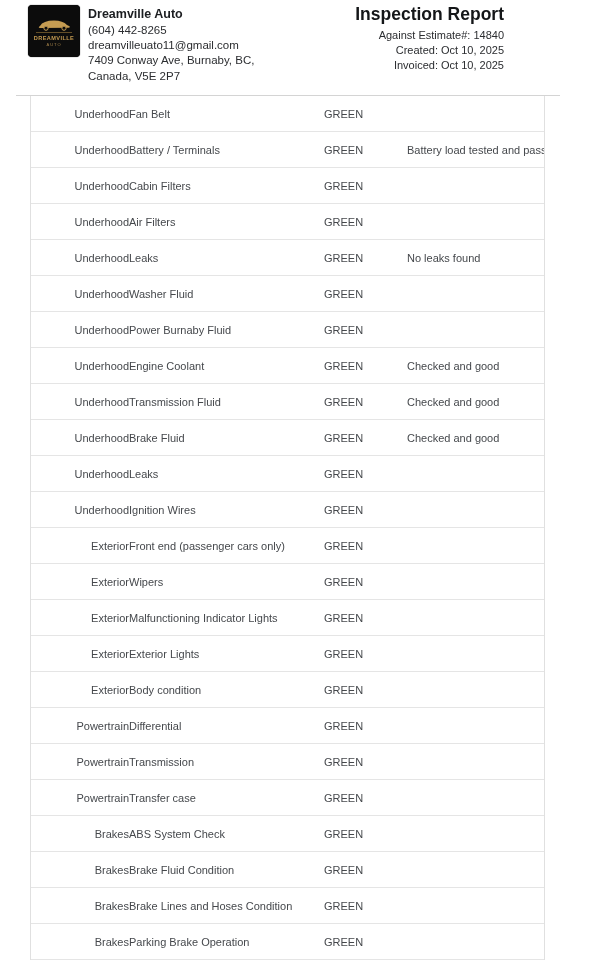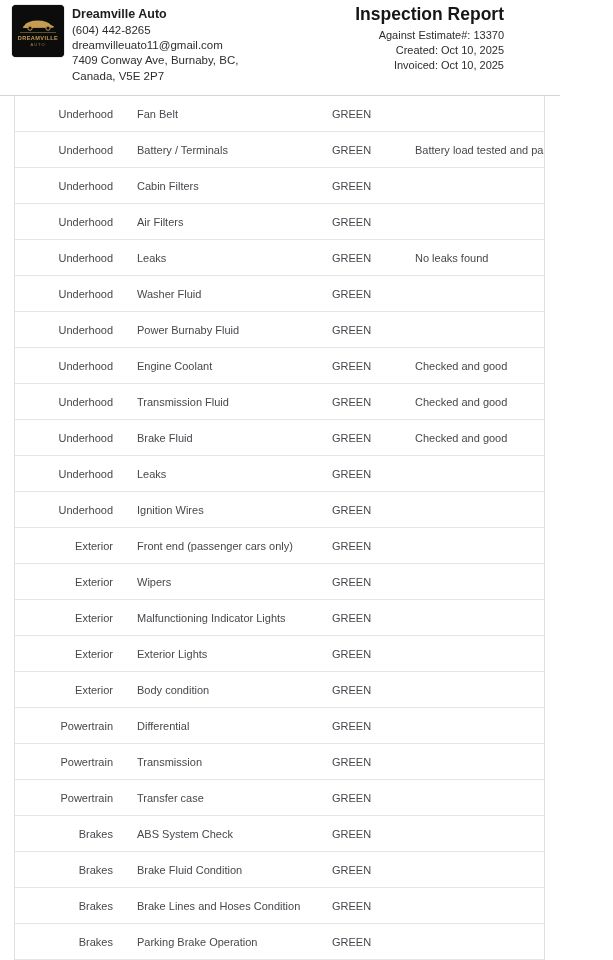--- a/index.html
+++ b/index.html
@@ -2,21 +2,21 @@
 <html><head>
 <meta charset="utf-8">
 <style>
   * { box-sizing: border-box; margin: 0; padding: 0; }
   html, body {
     width: 613px; height: 960px;
     background: #ffffff;
     font-family: "Liberation Sans", "DejaVu Sans", sans-serif;
     overflow: hidden;
   }
-  .page { position: relative; width: 560px; height: 960px; background: #fff; }
+  .page { position: relative; width: 560px; height: 960px; background: #fff; padding-left: 16px; }
 
   
   .report-header {
     position: relative;
     height: 96px;
     border-bottom: 1px solid #d4d4d4;
     background: #fff;
   }
   .logo {
     position: absolute;
@@ -71,21 +71,21 @@
     display: flex;
     align-items: center;
     height: 36px;
     padding-left: 16px;
     border-bottom: 1px solid #e5e5e5;
     font-size: 11px;
     color: #45484c;
   }
   .col { white-space: nowrap; overflow: hidden; }
   .col-cat    { width: 82px;  flex: 0 0 82px; text-align: right; }
-  .col-item   { width: 195px; flex: 0 0 195px; margin-left: 24px; }
+  .col-item   { width: 195px; flex: 0 0 195px; }
   .col-status { width: 83px;  flex: 0 0 83px; }
   .col-notes  { flex: 1; }
 </style>
 </head>
 <body>
 
 <div class="page">
 
   <header class="report-header">
 
@@ -105,21 +105,21 @@
     <div class="company-info">
       <div class="company-name">Dreamville Auto</div>
       <div>(604) 442-8265</div>
       <div>dreamvilleuato11@gmail.com</div>
       <div>7409 Conway Ave, Burnaby, BC,</div>
       <div>Canada, V5E 2P7</div>
     </div>
 
     <div class="report-info">
       <div class="report-title">Inspection Report</div>
-      <div class="report-meta-line">Against Estimate#: 13370</div>
+      <div class="report-meta-line">Against Estimate#: 14840</div>
       <div class="report-meta-line">Created: Oct 10, 2025</div>
       <div class="report-meta-line">Invoiced: Oct 10, 2025</div>
     </div>
 
   </header>
 
   <main class="table-card">
 
       <div class="row">
         <span class="col col-cat">Underhood</span>

